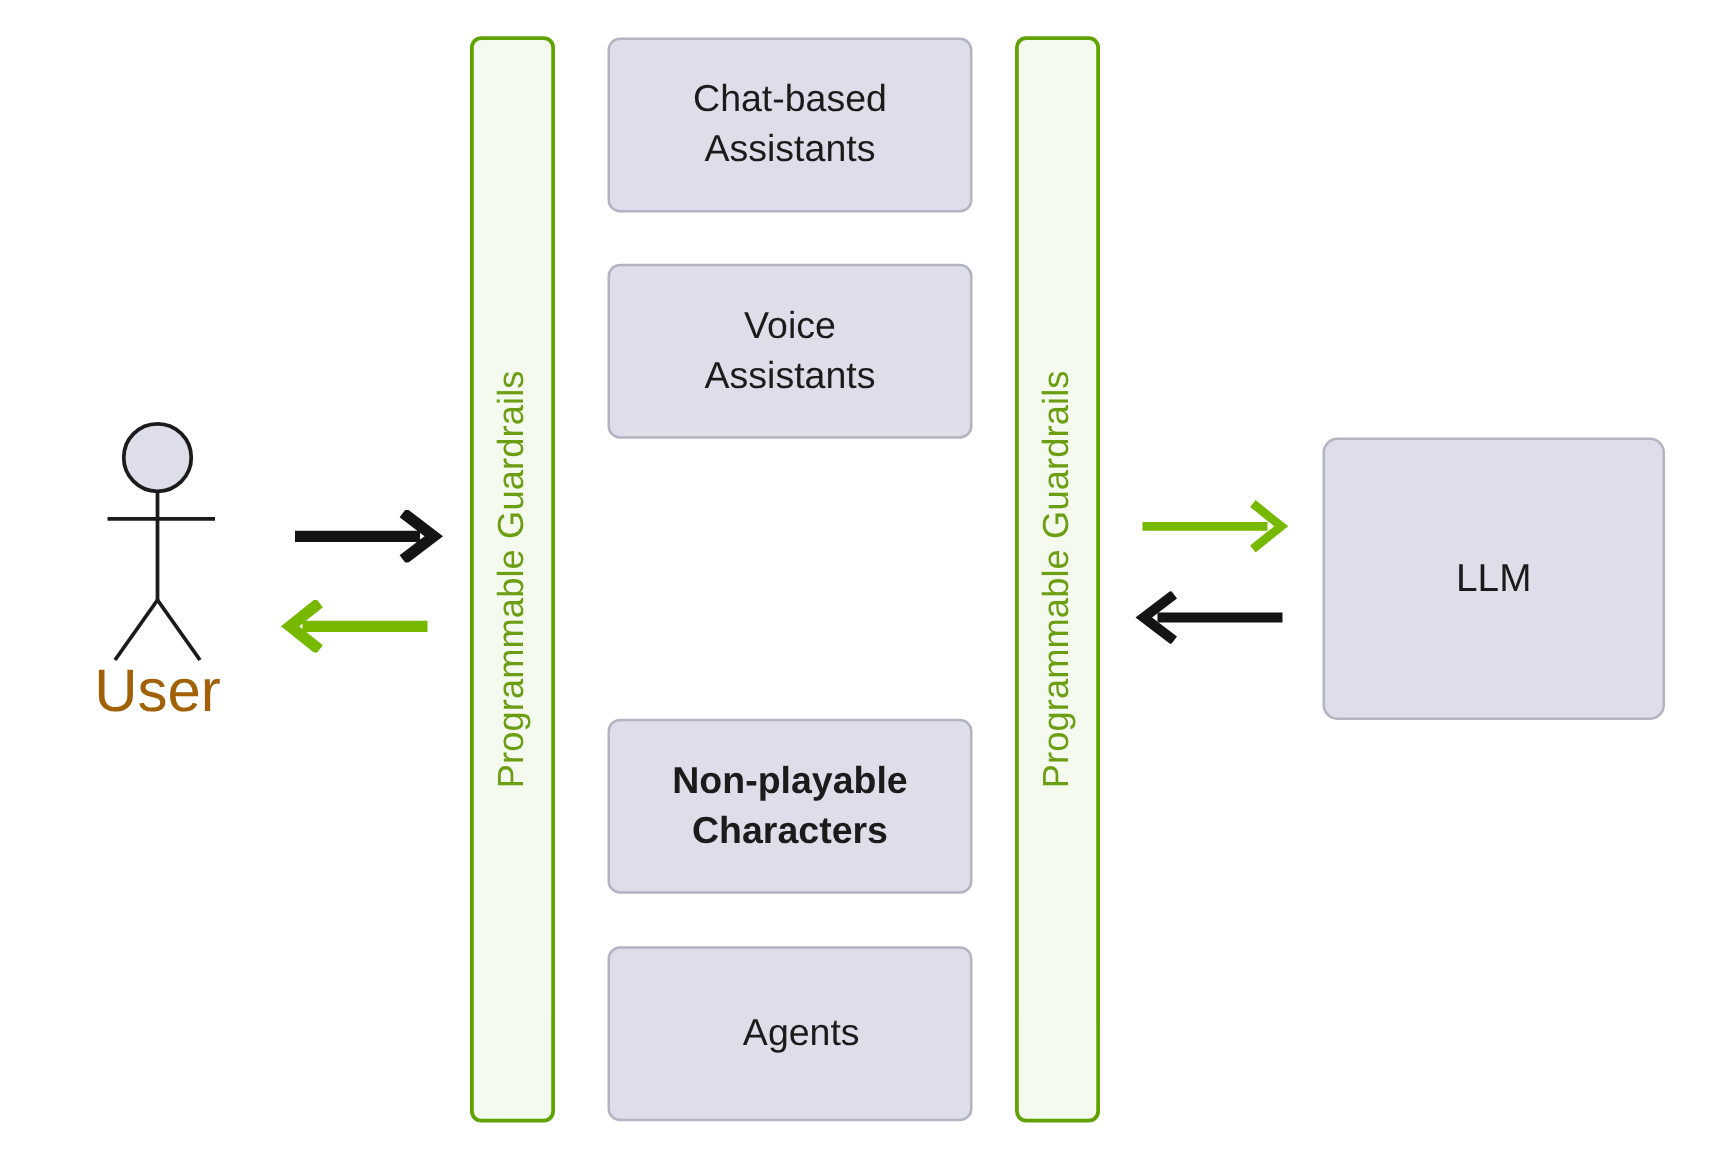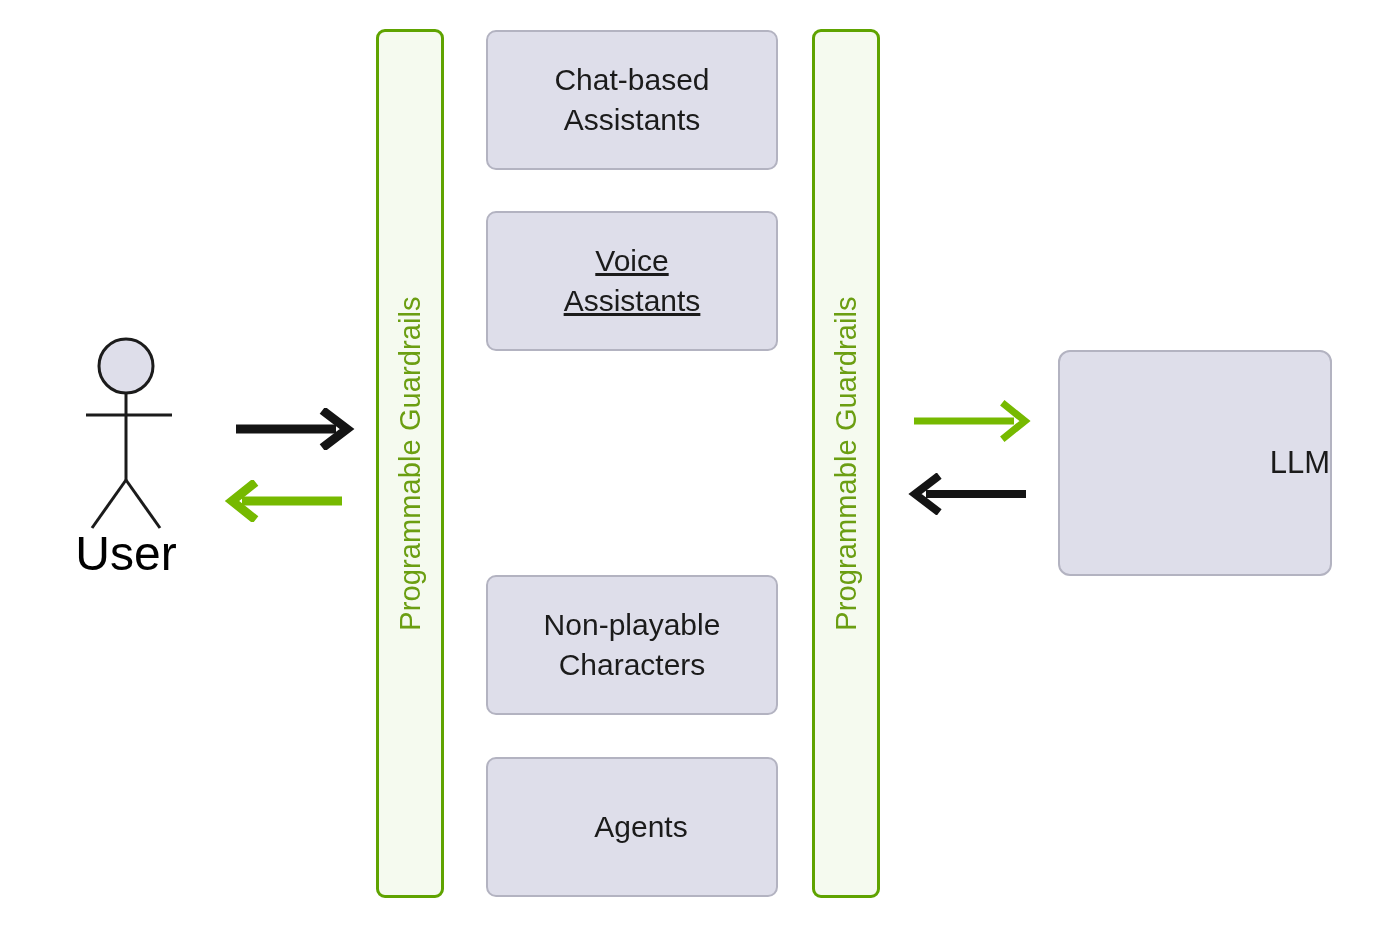--- a/index.html
+++ b/index.html
@@ -71,41 +71,41 @@
     left: 1058px;
     top: 350px;
     width: 274px;
     height: 226px;
     box-sizing: border-box;
     background: #dedeea;
     border: 2px solid #b3b3c1;
     border-radius: 12px;
     display: flex;
     align-items: center;
-    justify-content: flex-end;
+    justify-content: center;
     font-size: 31px;
     color: #1b1b1b;
   }
 
   
   #actor {
     position: absolute;
     left: 56px;
     top: 330px;
     width: 200px;
     height: 260px;
   }
   #actor-label {
     position: absolute;
     left: 0px;
     top: 530px;
     width: 252px;
     text-align: center;
     font-size: 48px;
-    color: #000000;
+    color: #a16207;
     line-height: 1;
   }
 
   
   .arrow-svg {
     position: absolute;
   }
 </style>
 </head>
 <body>
@@ -133,24 +133,24 @@
 
   <div class="guardrail" id="guardrail-left">
     <span class="guardrail-label">Programmable Guardrails</span>
   </div>
 
   <div class="app-box" style="top:30px;">
     <span style="white-space:pre-line;">Chat-based
 Assistants</span>
   </div>
   <div class="app-box" style="top:211px;">
-    <span style="white-space:pre-line;text-decoration:underline;">Voice
+    <span style="white-space:pre-line;">Voice
 Assistants</span>
   </div>
-  <div class="app-box" style="top:575px;">
+  <div class="app-box" style="top:575px;font-weight:bold;">
     <span style="white-space:pre-line;">Non-playable
 Characters</span>
   </div>
   <div class="app-box" style="top:757px;">
     <span style="white-space:pre-line;margin-left:18px;">Agents</span>
   </div>
 
   <div class="guardrail" id="guardrail-right">
     <span class="guardrail-label">Programmable Guardrails</span>
   </div>

